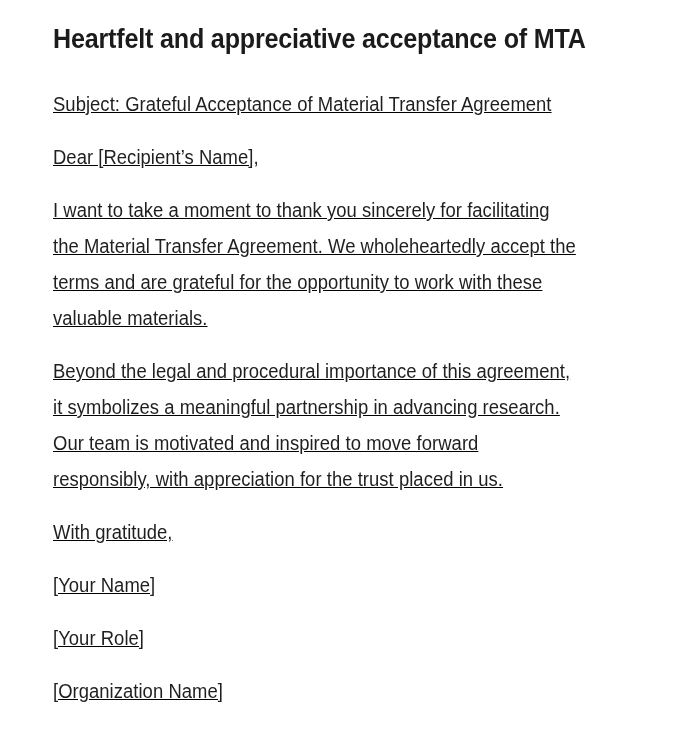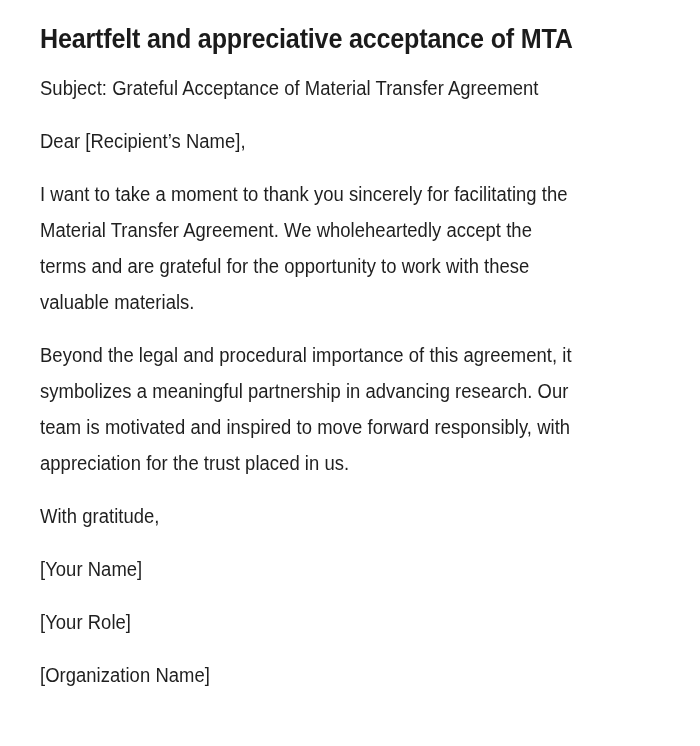--- a/index.html
+++ b/index.html
@@ -14,39 +14,40 @@
     font-family: "Liberation Sans", "DejaVu Sans", sans-serif;
     -webkit-font-smoothing: antialiased;
     overflow: hidden;
   }
 
   .document {
     box-sizing: border-box;
     width: 668px;
     height: 746px;
     background: #ffffff;
-    padding: 22px 60px 0 40px;
+    padding: 22px 60px 0 53px;
   }
 
   .doc-title {
     margin: 0;
     padding: 0;
     font-family: "Liberation Sans Narrow", "Liberation Sans", "DejaVu Sans Condensed", sans-serif;
     font-size: 27px;
     font-weight: bold;
     line-height: 34px;
     letter-spacing: -0.2px;
     color: #1b1b1b;
     transform: scaleX(0.93);
     transform-origin: left center;
     white-space: nowrap;
   }
 
   .doc-body {
-    margin-top: 14px;
+    margin-top: 30px;
+    text-decoration: underline;
   }
 
   .para {
     margin: 0 0 17px 0;
     padding: 0;
     font-family: "Liberation Sans Narrow", "Liberation Sans", "DejaVu Sans Condensed", sans-serif;
     font-size: 19.5px;
     font-weight: normal;
     line-height: 36px;
     color: #1f1f1f;

